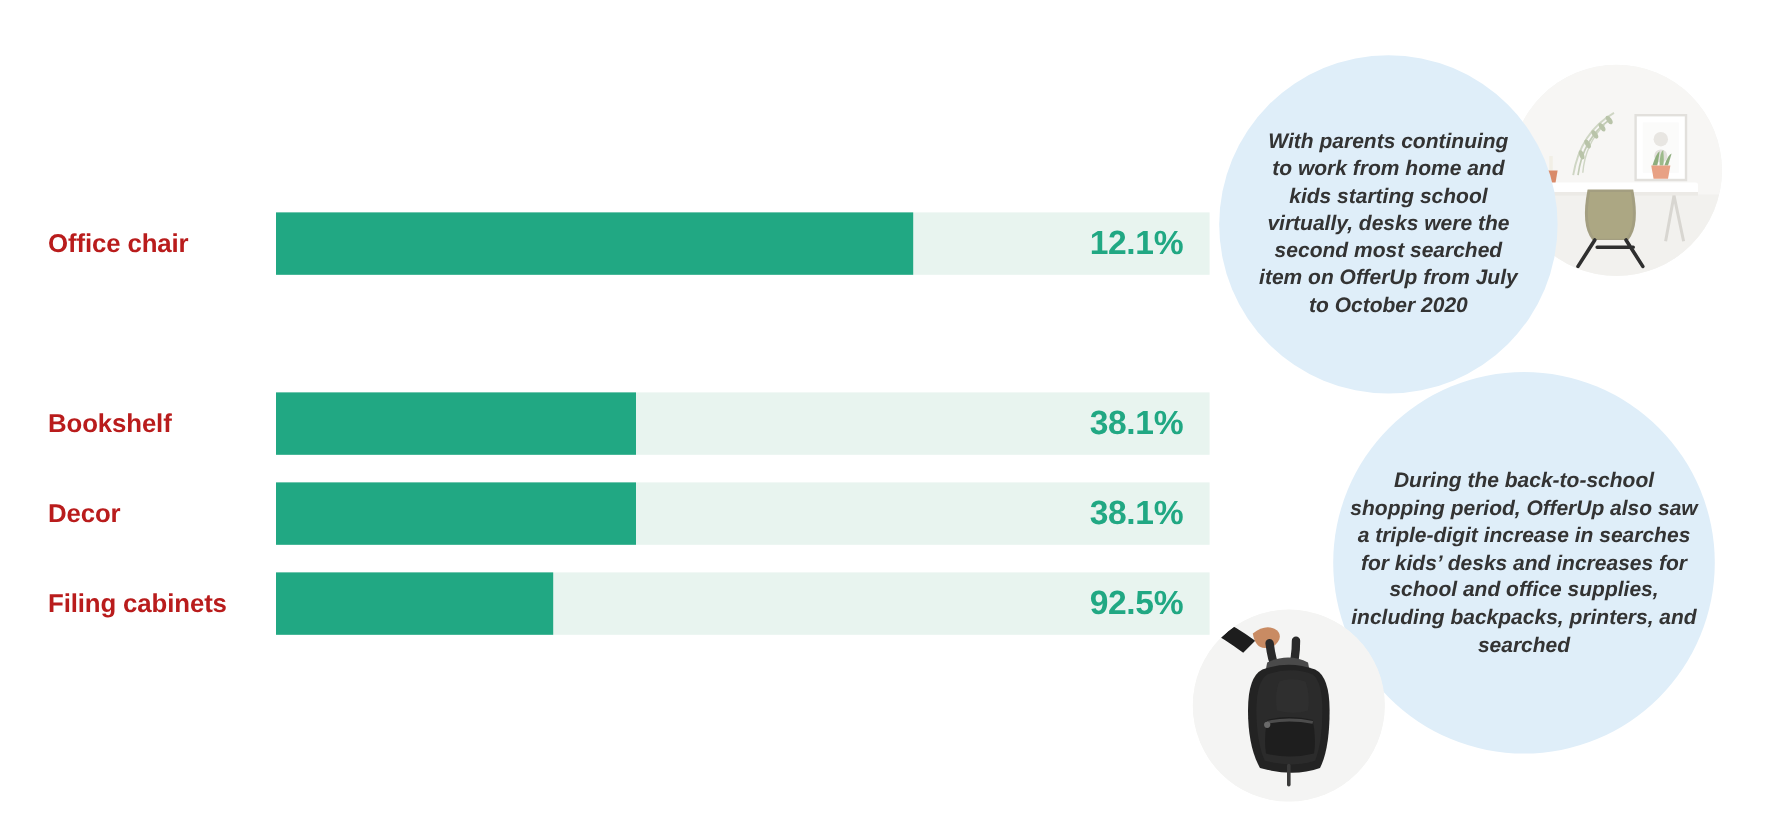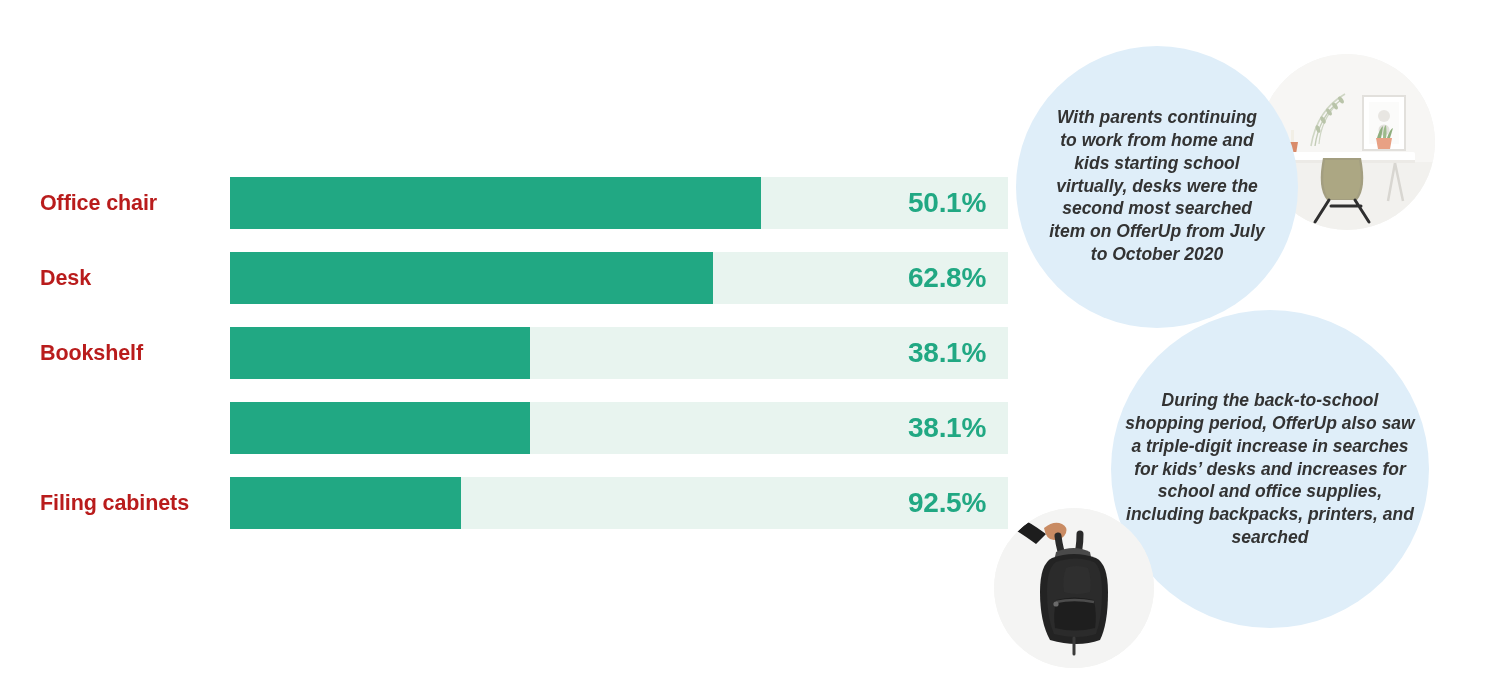--- a/index.html
+++ b/index.html
@@ -150,41 +150,35 @@
 <body>
 
 <div id="infographic">
 
   <div id="chart-panel">
 
     <div class="bar-row" style="top:177px;">
       <div class="bar-label">Office chair</div>
       <div class="bar-track">
         <div class="bar-fill" style="width:68.3%;"></div>
-        <div class="bar-value">50.1%</div>
-      </div>
-    </div>
-
-    <div class="bar-row" style="top:252px;">
-      <div class="bar-label">Desk</div>
-      <div class="bar-track">
-        <div class="bar-fill" style="width:62.1%;"></div>
-        <div class="bar-value">62.8%</div>
-      </div>
-    </div>
+        <div class="bar-value">12.1%</div>
+      </div>
+    </div>
+
 
     <div class="bar-row" style="top:327px;">
       <div class="bar-label">Bookshelf</div>
       <div class="bar-track">
         <div class="bar-fill" style="width:38.6%;"></div>
         <div class="bar-value">38.1%</div>
       </div>
     </div>
 
     <div class="bar-row" style="top:402px;">
+      <div class="bar-label">Decor</div>
       <div class="bar-track">
         <div class="bar-fill" style="width:38.6%;"></div>
         <div class="bar-value">38.1%</div>
       </div>
     </div>
 
     <div class="bar-row" style="top:477px;">
       <div class="bar-label">Filing cabinets</div>
       <div class="bar-track">
         <div class="bar-fill" style="width:29.7%;"></div>

